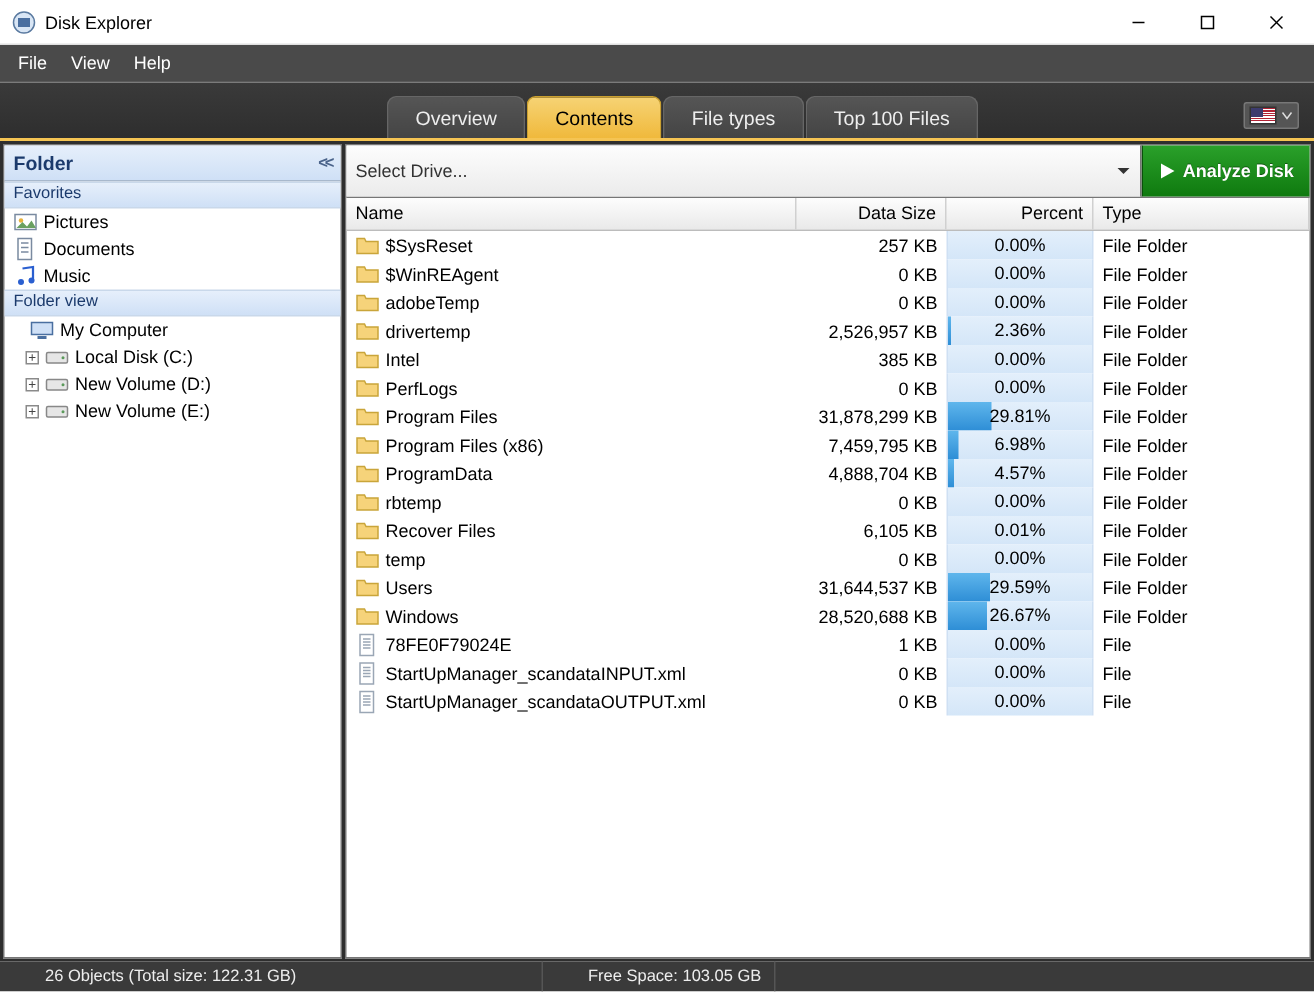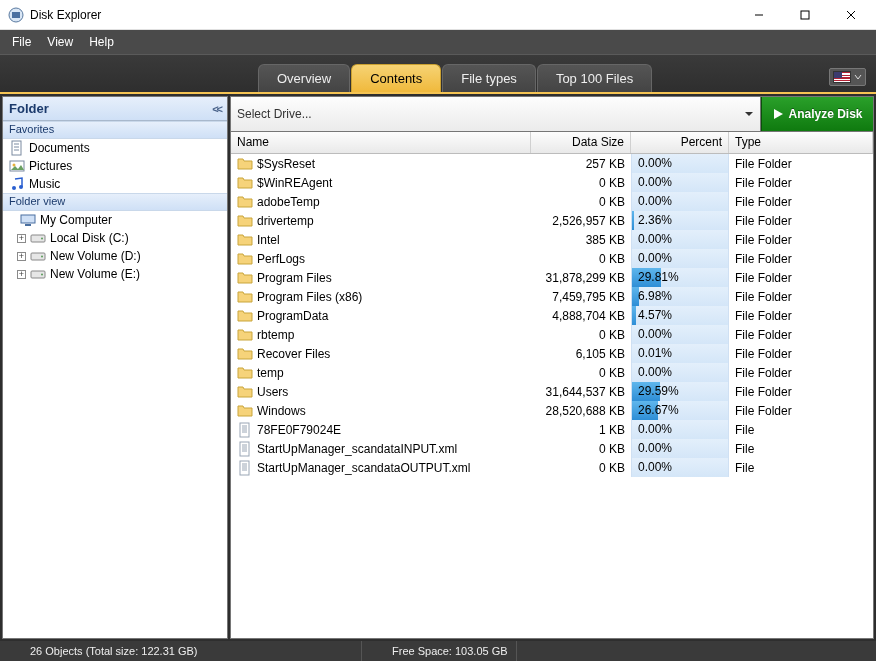--- a/index.html
+++ b/index.html
@@ -41,21 +41,21 @@
   .col { border-right: 1px solid #d0d0d0; font-size: 12px; color: #000; padding: 3px 6px; }
   .col.name { flex: 0 0 300px; }
   .col.size { flex: 0 0 100px; text-align: right;}
   .col.pct  { flex: 0 0 98px; text-align: right;}
   .col.type { flex: 1; }
   .rows { flex: 1; overflow: auto; }
   .frow { display: flex; height: 19px; align-items: center; font-size: 12px; color: #000;}
   .frow > div { padding: 0 6px; }
   .c-name { flex: 0 0 300px; display: flex; align-items: center; gap: 4px;}
   .c-size { flex: 0 0 100px; text-align: right;}
-  .c-pct  { flex: 0 0 98px; text-align: left; position: relative; background: linear-gradient(#e3effb,#d4e6f8); border-left: 1px solid #cfe0f3; border-right: 1px solid #cfe0f3; height: 100%; line-height: 19px;}
+  .c-pct  { flex: 0 0 98px; text-align: center; position: relative; background: linear-gradient(#e3effb,#d4e6f8); border-left: 1px solid #cfe0f3; border-right: 1px solid #cfe0f3; height: 100%; line-height: 19px;}
   .c-pct .bar { position: absolute; left: 0; top: 0; bottom: 0; background: linear-gradient(#5fb6ec,#2e8ed6);}
   .c-pct .lbl { position: relative; }
   .c-type { flex: 1; }
   .status { height: 20px; background: #3a3a3a; color: #eee; font-size: 11px; display: flex; align-items: center;}
   .status .cell { padding: 0 8px; height: 100%; display:flex; align-items:center; border-right: 1px solid #555; margin-left: 22px;}
   .status .cell:first-child { flex: 0 0 340px;}
   svg { display: block;}
 </style>
 </head>
 <body>
@@ -117,37 +117,37 @@
   <div class="sidebar">
     <div class="panel-hdr">
       <span>Folder</span>
       <span class="coll">&lt;&lt;</span>
     </div>
     <div class="section-hdr">Favorites</div>
     <div class="fav-list">
       <div class="row">
         <span class="ico">
             <svg viewBox="0 0 16 16">
+              <rect x="1" y="3" width="14" height="10" fill="#fff" stroke="#7a8aa0"></rect>
+              <circle cx="5" cy="7" r="1.5" fill="#e7b13c"></circle>
+              <path d="M2 12 L6 8 L9 11 L12 7 L15 12 Z" fill="#6aa061"></path>
+            </svg>
+          </span>
+        <span>Pictures</span>
+      </div>
+      <div class="row">
+        <span class="ico">
+            <svg viewBox="0 0 16 16">
               <rect x="3" y="1" width="9" height="14" fill="#fff" stroke="#7a8aa0"></rect>
               <line x1="5" y1="4" x2="10" y2="4" stroke="#7a8aa0"></line>
               <line x1="5" y1="7" x2="10" y2="7" stroke="#7a8aa0"></line>
               <line x1="5" y1="10" x2="10" y2="10" stroke="#7a8aa0"></line>
             </svg>
           </span>
         <span>Documents</span>
-      </div>
-      <div class="row">
-        <span class="ico">
-            <svg viewBox="0 0 16 16">
-              <rect x="1" y="3" width="14" height="10" fill="#fff" stroke="#7a8aa0"></rect>
-              <circle cx="5" cy="7" r="1.5" fill="#e7b13c"></circle>
-              <path d="M2 12 L6 8 L9 11 L12 7 L15 12 Z" fill="#6aa061"></path>
-            </svg>
-          </span>
-        <span>Pictures</span>
       </div>
       <div class="row">
         <span class="ico">
             <svg viewBox="0 0 16 16">
               <path d="M6 3 L13 2 V11" fill="none" stroke="#2a5fd0" stroke-width="1.5"></path>
               <circle cx="5" cy="12" r="2" fill="#2a5fd0"></circle>
               <circle cx="12" cy="11" r="2" fill="#2a5fd0"></circle>
             </svg>
           </span>
         <span>Music</span>

